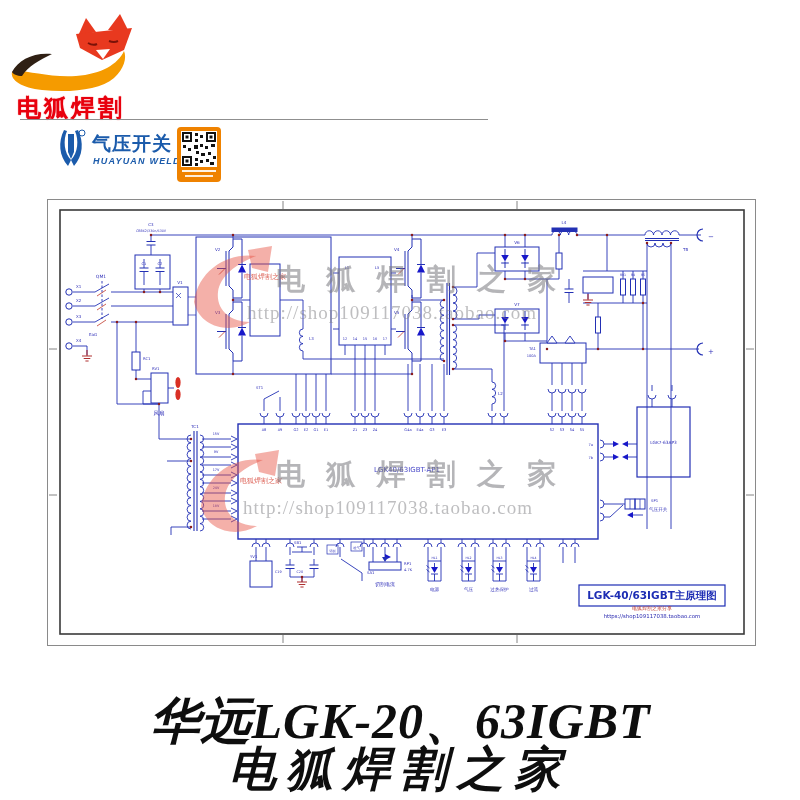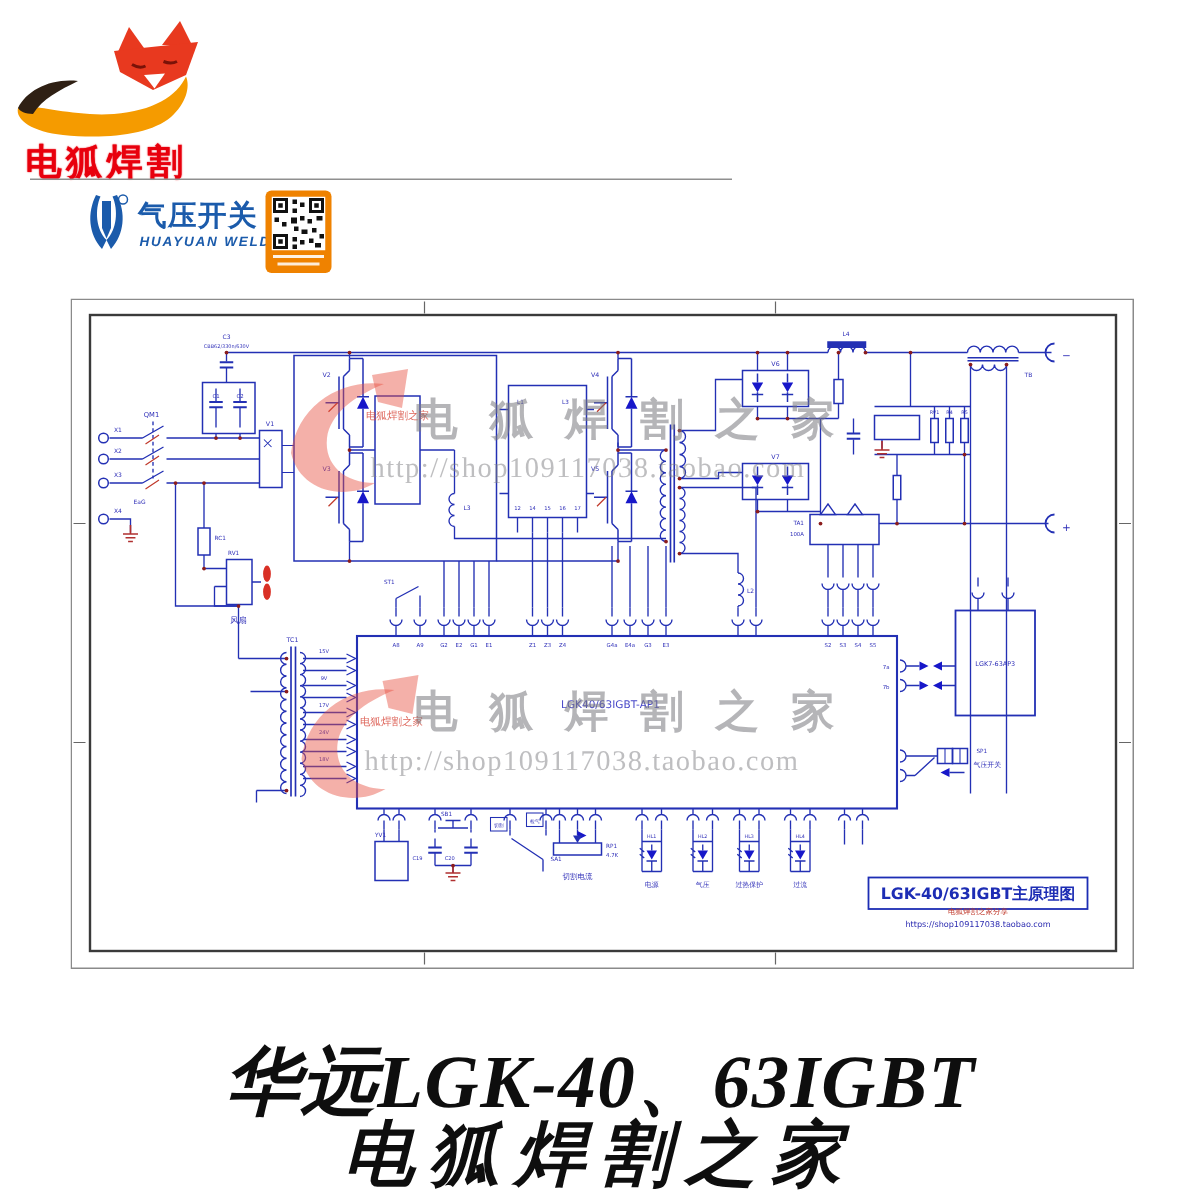--- a/index.html
+++ b/index.html
@@ -438,15 +438,15 @@
   <div class="wm wm-url" style="left:247px;top:302px">http://shop109117038.taobao.com</div>
 
   <svg class="ghost" style="left:193px;top:446px" width="92" height="98" viewBox="0 0 92 98">
     <path d="M8,60 C12,28 42,10 70,14 C50,22 34,34 32,50 C30,68 44,80 64,80 C44,92 14,86 8,60 Z" fill="#e65040" opacity=".45"></path>
     <path d="M62,8 L86,4 L82,30 L66,26 Z" fill="#e65040" opacity=".45"></path>
   </svg>
   <div class="wm wm-red" style="left:240px;top:476px">电狐焊割之家</div>
   <div class="wm wm-cn" style="left:276px;top:455px">电 狐 焊 割 之 家</div>
   <div class="wm wm-url" style="left:243px;top:497px">http://shop109117038.taobao.com</div>
 
-  <div class="cap cap1">华远LGK-40、63IGBT</div>
+  <div class="cap cap1">华远LGK-20、63IGBT</div>
   <div class="cap cap2">电狐焊割之家</div>
 </div>
 
 </body></html>

